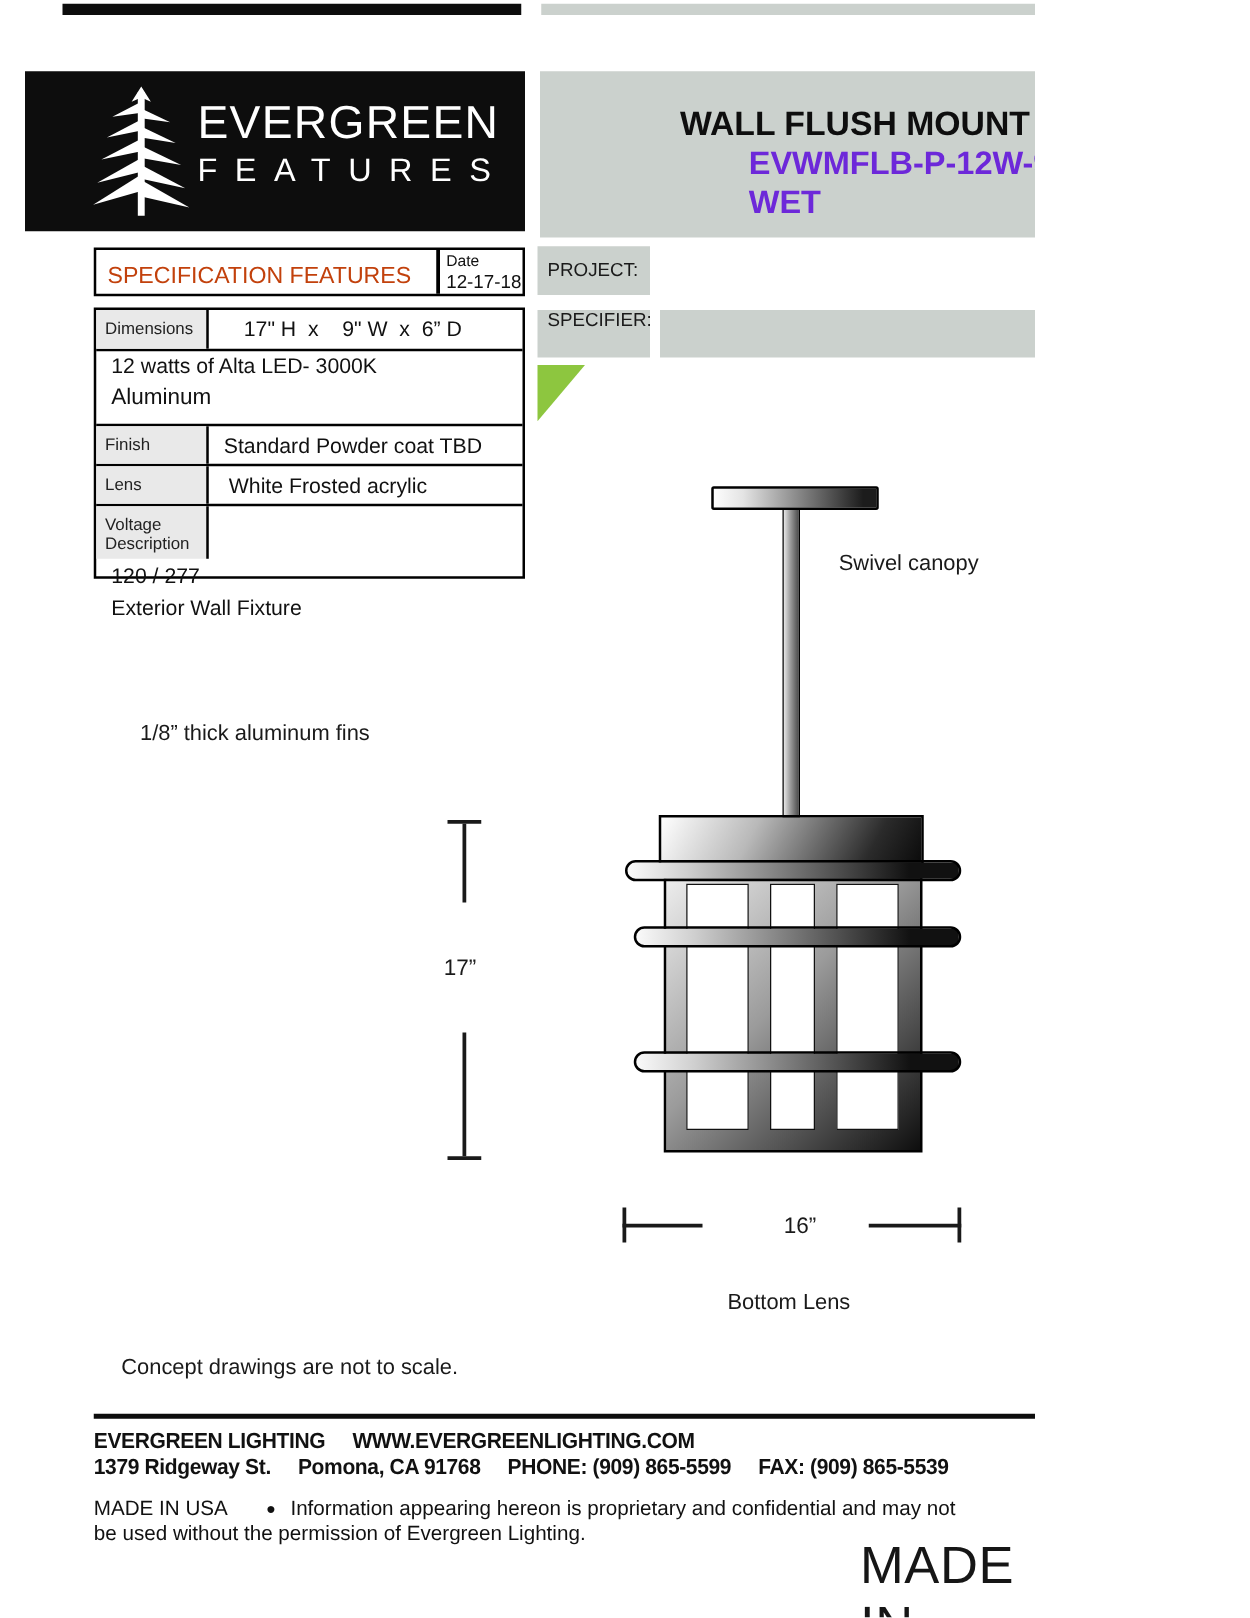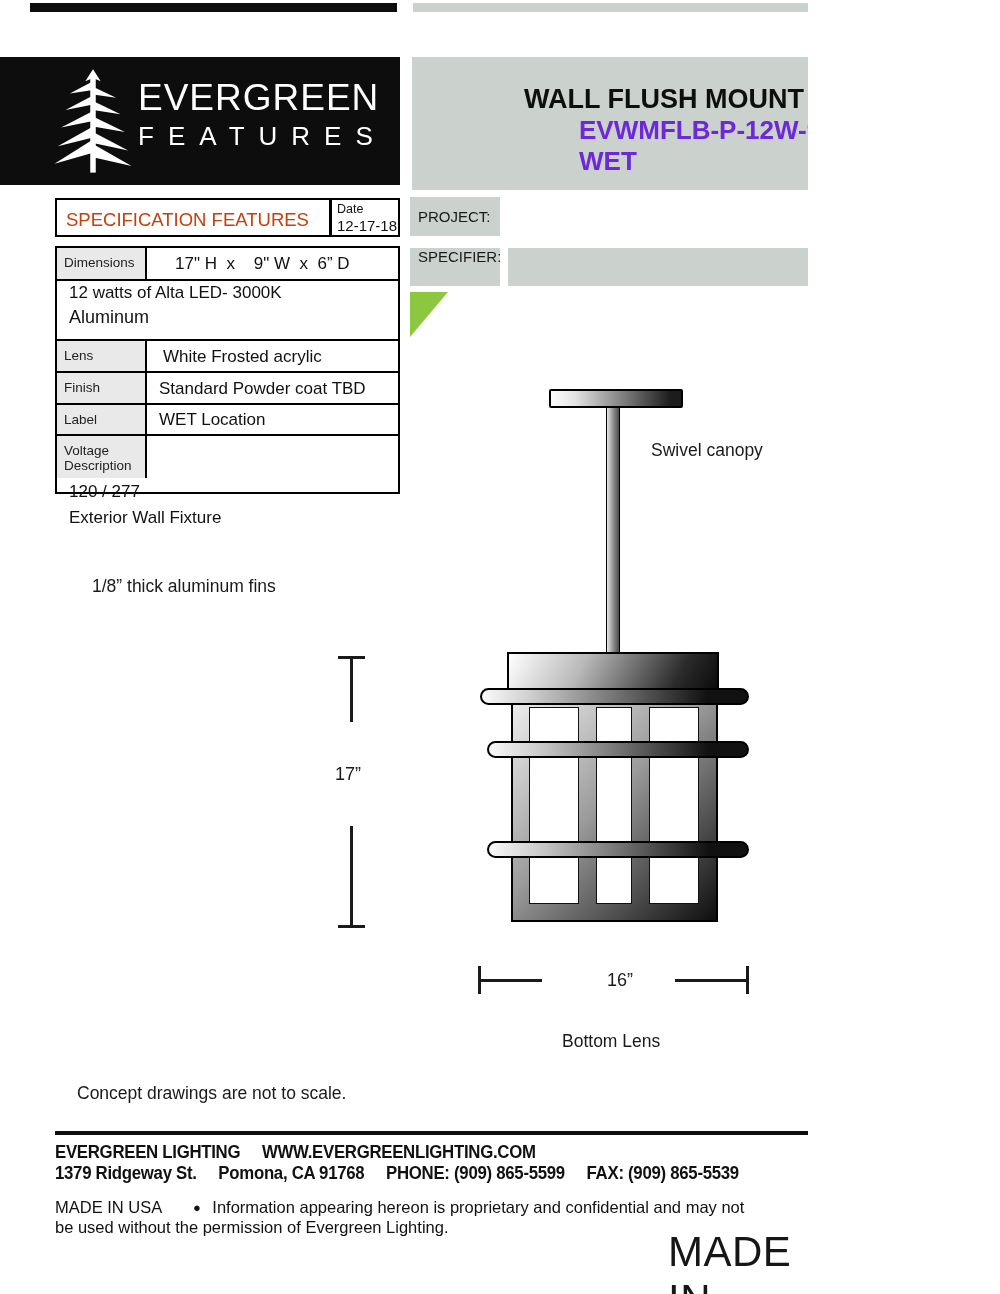--- a/index.html
+++ b/index.html
@@ -1,18 +1,18 @@
 <!DOCTYPE html>
 <html><head>
 <meta charset="utf-8">
 <style>
   html,body{margin:0;padding:0;background:#fff;}
   #page{
     position:relative;width:808px;height:1294px;background:#fff;overflow:hidden;
-    font-family:"Liberation Sans", sans-serif;color:#111;
+    font-family:"Liberation Sans", sans-serif;color:#111;margin-left:20px;
   }
   .abs{position:absolute;}
   
   .strip-black{left:30px;top:3px;width:367px;height:9px;background:#0d0d0d;}
   .strip-gray{left:413px;top:3px;width:587px;height:9px;background:#cbd1cd;}
   
   .logo-box{left:0;top:57px;width:400px;height:128px;background:#0d0d0d;}
   .brand-text{left:138px;top:22px;color:#fff;}
   .brand-line1{font-size:37px;letter-spacing:1px;line-height:1;}
   .brand-line2{font-size:26px;letter-spacing:14px;line-height:1;margin-top:7px;}
@@ -126,40 +126,32 @@
         </div>
     </div>
     <div class="spec-row" style="height:60px;">
       <div class="cell-value" style="justify-content:flex-start;gap:4px;padding-top:2px;">
         <span>12 watts of Alta LED- 3000K</span>
         <span style="font-size:18px;">Aluminum</span>
       </div>
     </div>
     <div class="spec-row" style="height:32px;">
       <div class="cell-label">
+          <span>Finish</span>
+        </div>
+      <div class="cell-value">
+          <span>Standard Powder coat TBD</span>
+        </div>
+    </div>
+    <div class="spec-row" style="height:32px;">
+      <div class="cell-label">
           <span>Lens</span>
         </div>
       <div class="cell-value" style="padding-left:16px;">
           <span>White Frosted acrylic</span>
-        </div>
-    </div>
-    <div class="spec-row" style="height:32px;">
-      <div class="cell-label">
-          <span>Finish</span>
-        </div>
-      <div class="cell-value">
-          <span>Standard Powder coat TBD</span>
-        </div>
-    </div>
-    <div class="spec-row" style="height:31px;">
-      <div class="cell-label">
-          <span>Label</span>
-        </div>
-      <div class="cell-value">
-          <span>WET Location</span>
         </div>
     </div>
     <div class="spec-row" style="height:56px;">
       <div class="cell-label">
         <span>Voltage</span>
         <span>Description</span>
       </div>
       <div class="cell-value" style="gap:6px;">
         <span>120 / 277</span>
         <span>Exterior Wall Fixture</span>

